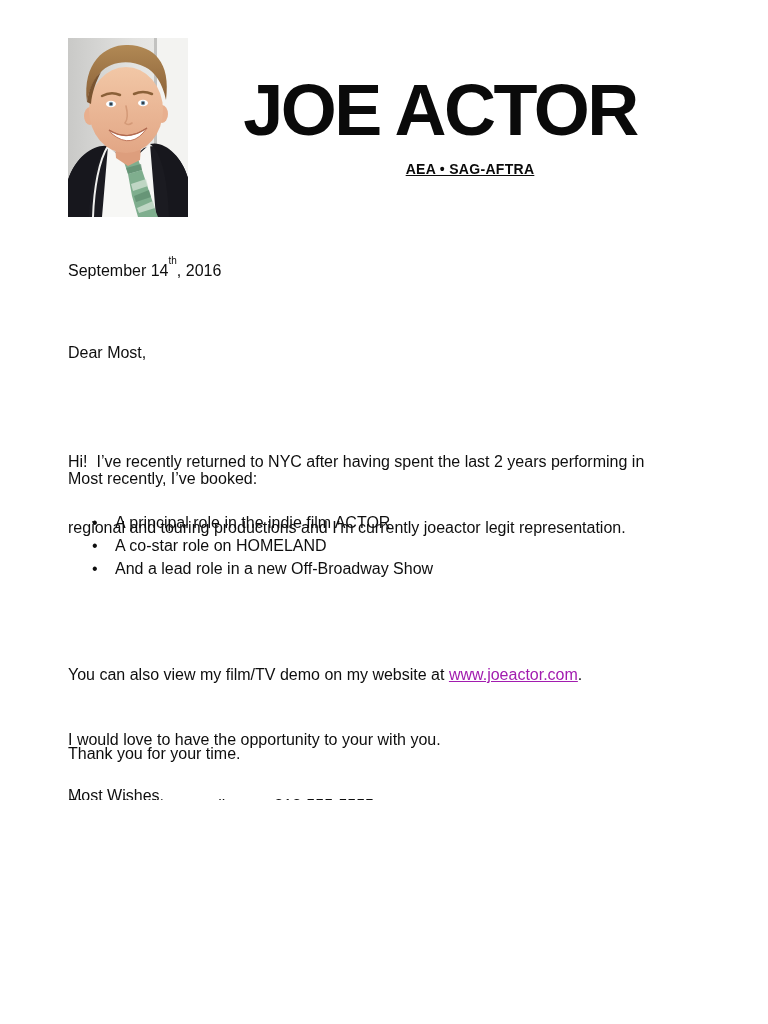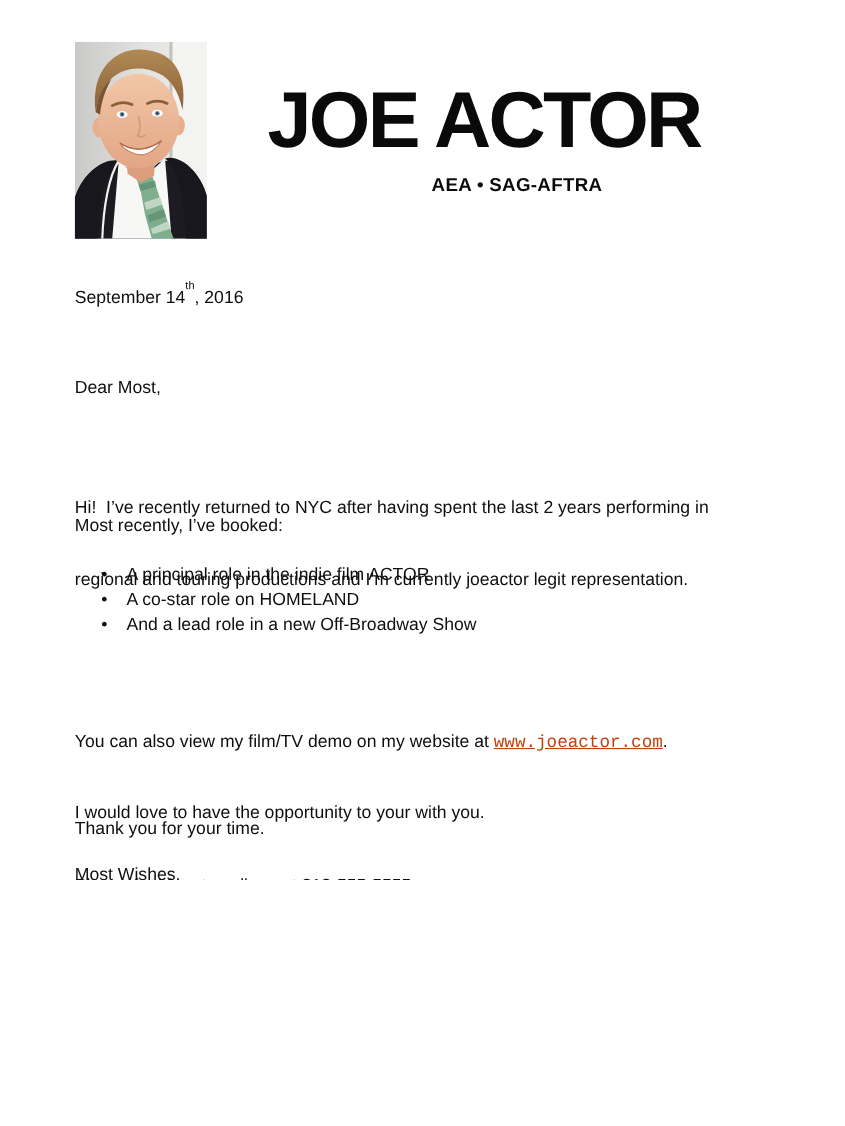--- a/index.html
+++ b/index.html
@@ -37,25 +37,26 @@
     color: #0a0a0a;
     white-space: nowrap;
   }
 
   .unions {
     position: absolute;
     left: 230px;
     top: 158px;
     width: 480px;
     text-align: center;
-    font-size: 17px;
+    font-size: 14px;
     line-height: 22px;
     font-weight: bold;
     letter-spacing: 0.3px;
     color: #0a0a0a;
+    text-decoration: underline;
   }
 
   .line, .block {
     position: absolute;
     left: 68px;
     width: 660px;
     font-size: 16px;
     line-height: 22px;
     color: #0e0e0e;
     white-space: pre-wrap;
@@ -95,24 +96,23 @@
   ul.booked-list li::before {
     content: "\2022";
     position: absolute;
     left: 24px;
     top: 0;
     font-size: 16px;
     line-height: 23px;
   }
 
   .link {
-    color: #c2410c;
+    color: #a21caf;
     text-decoration: underline;
     cursor: pointer;
-    font-family: Liberation Mono, monospace;
   }
 </style>
 </head>
 <body>
 
 <div class="page">
 
   <svg class="photo" viewBox="0 0 120 179" preserveAspectRatio="none" aria-hidden="true">
     <defs>
       <linearGradient id="bgGrad" x1="0" y1="0" x2="1" y2="0">

